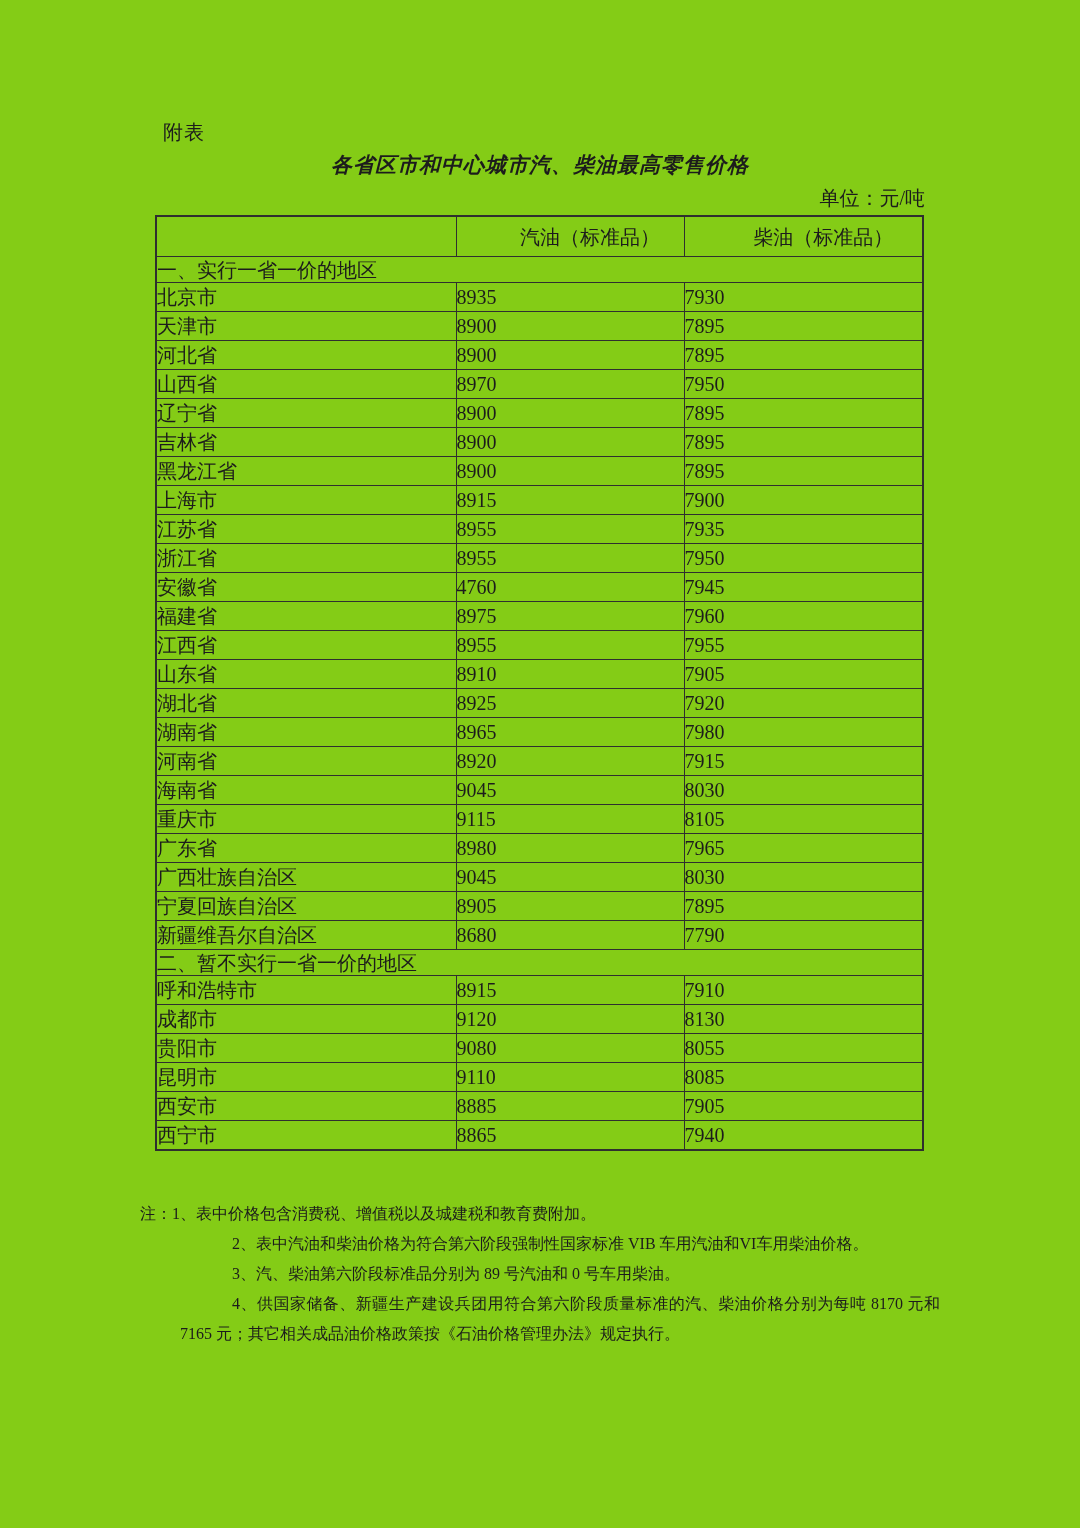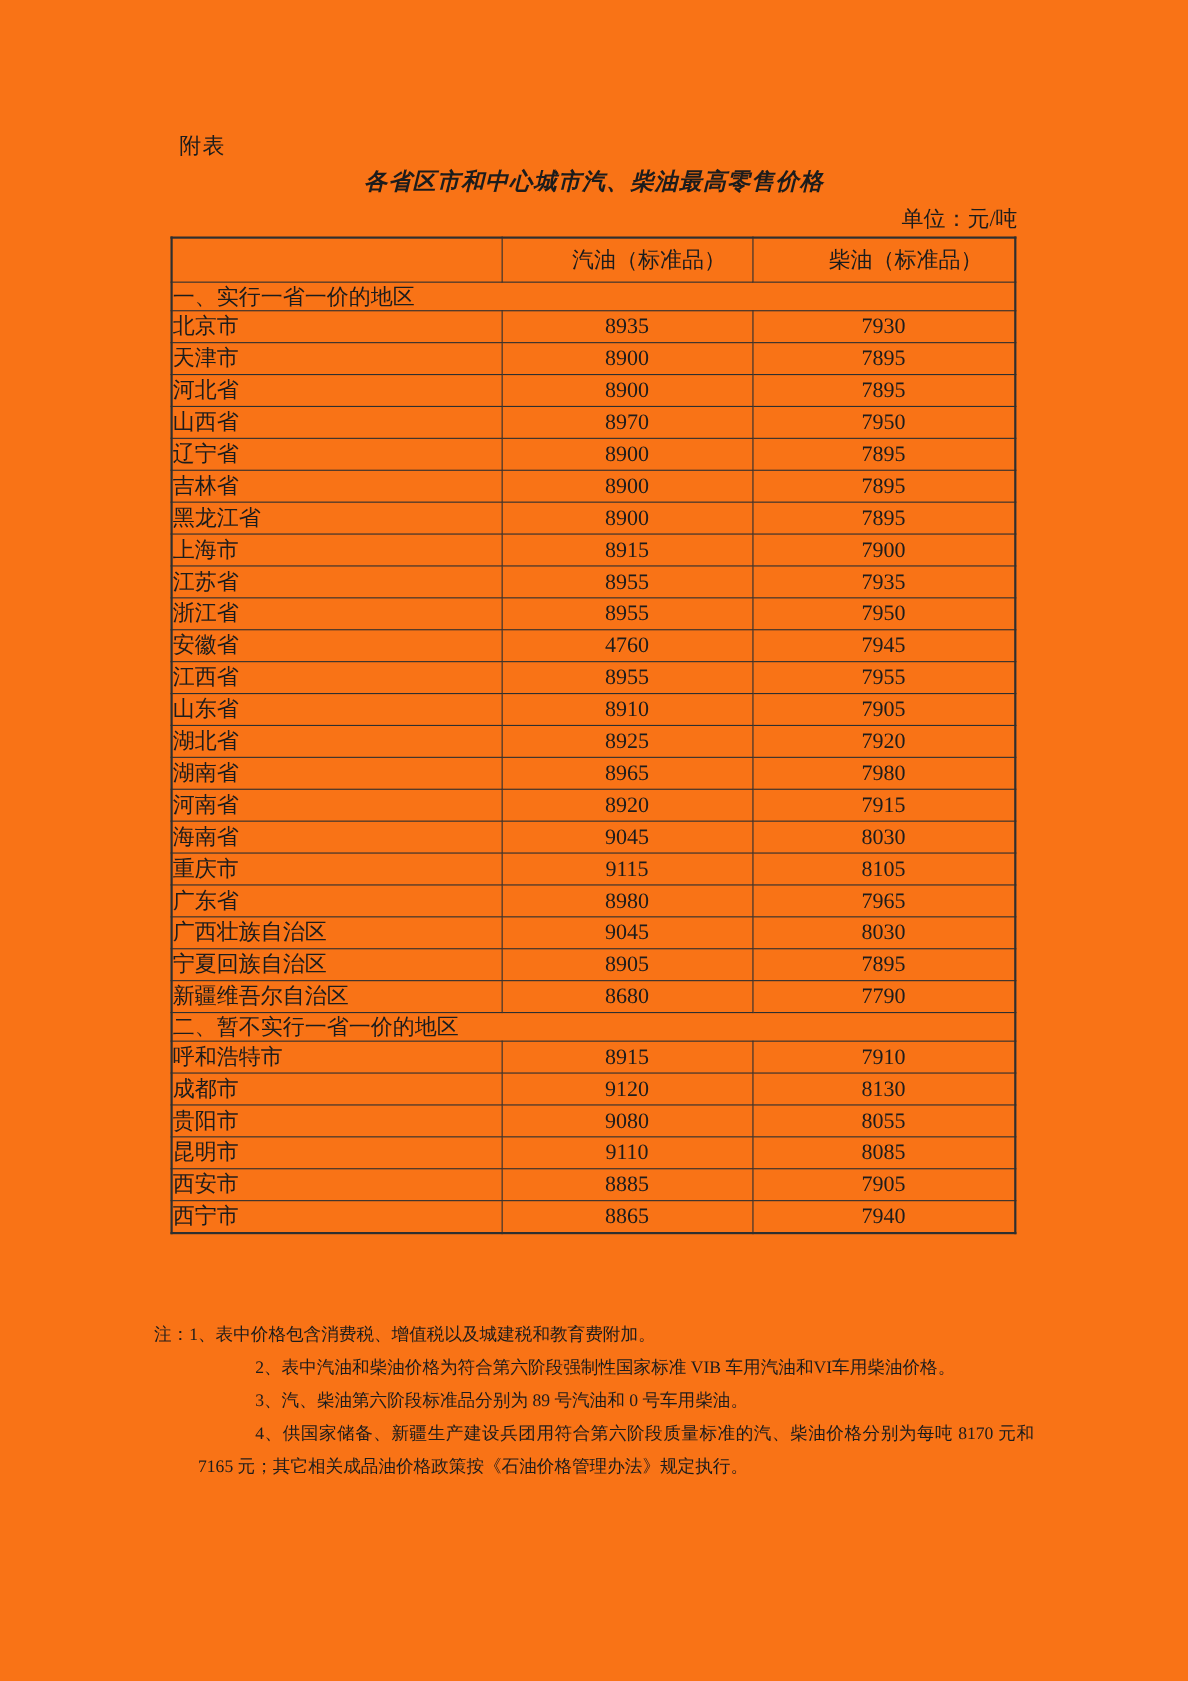--- a/index.html
+++ b/index.html
@@ -4,21 +4,21 @@
 <style>
   html, body {
     margin: 0;
     padding: 0;
     background: #ffffff;
   }
   .page {
     position: relative;
     width: 1080px;
     height: 1528px;
-    background: #f97316;
+    background: #84cc16;
     font-family: "Liberation Serif", "DejaVu Serif", serif;
     color: #1c1c1c;
     overflow: hidden;
   }
   .appendix-label {
     position: absolute;
     left: 163px;
     top: 119px;
     font-size: 20px;
     letter-spacing: 1px;
@@ -76,21 +76,21 @@
     padding-left: 5px;
     font-size: 20px;
   }
   td.region-cell {
     height: 28px;
     text-align: left;
     padding-left: 55px;
   }
   td.num-cell {
     height: 28px;
-    text-align: center;
+    text-align: left;
     font-family: "Liberation Serif", "DejaVu Serif", serif;
   }
   .notes {
     position: absolute;
     left: 140px;
     top: 1199px;
     width: 800px;
     font-size: 16px;
     line-height: 30px;
   }
@@ -180,20 +180,25 @@
           <td class="region-cell">浙江省</td>
           <td class="num-cell">8955</td>
           <td class="num-cell">7950</td>
         </tr>
         <tr>
           <td class="region-cell">安徽省</td>
           <td class="num-cell">4760</td>
           <td class="num-cell">7945</td>
         </tr>
         <tr>
+          <td class="region-cell">福建省</td>
+          <td class="num-cell">8975</td>
+          <td class="num-cell">7960</td>
+        </tr>
+        <tr>
           <td class="region-cell">江西省</td>
           <td class="num-cell">8955</td>
           <td class="num-cell">7955</td>
         </tr>
         <tr>
           <td class="region-cell">山东省</td>
           <td class="num-cell">8910</td>
           <td class="num-cell">7905</td>
         </tr>
         <tr>

